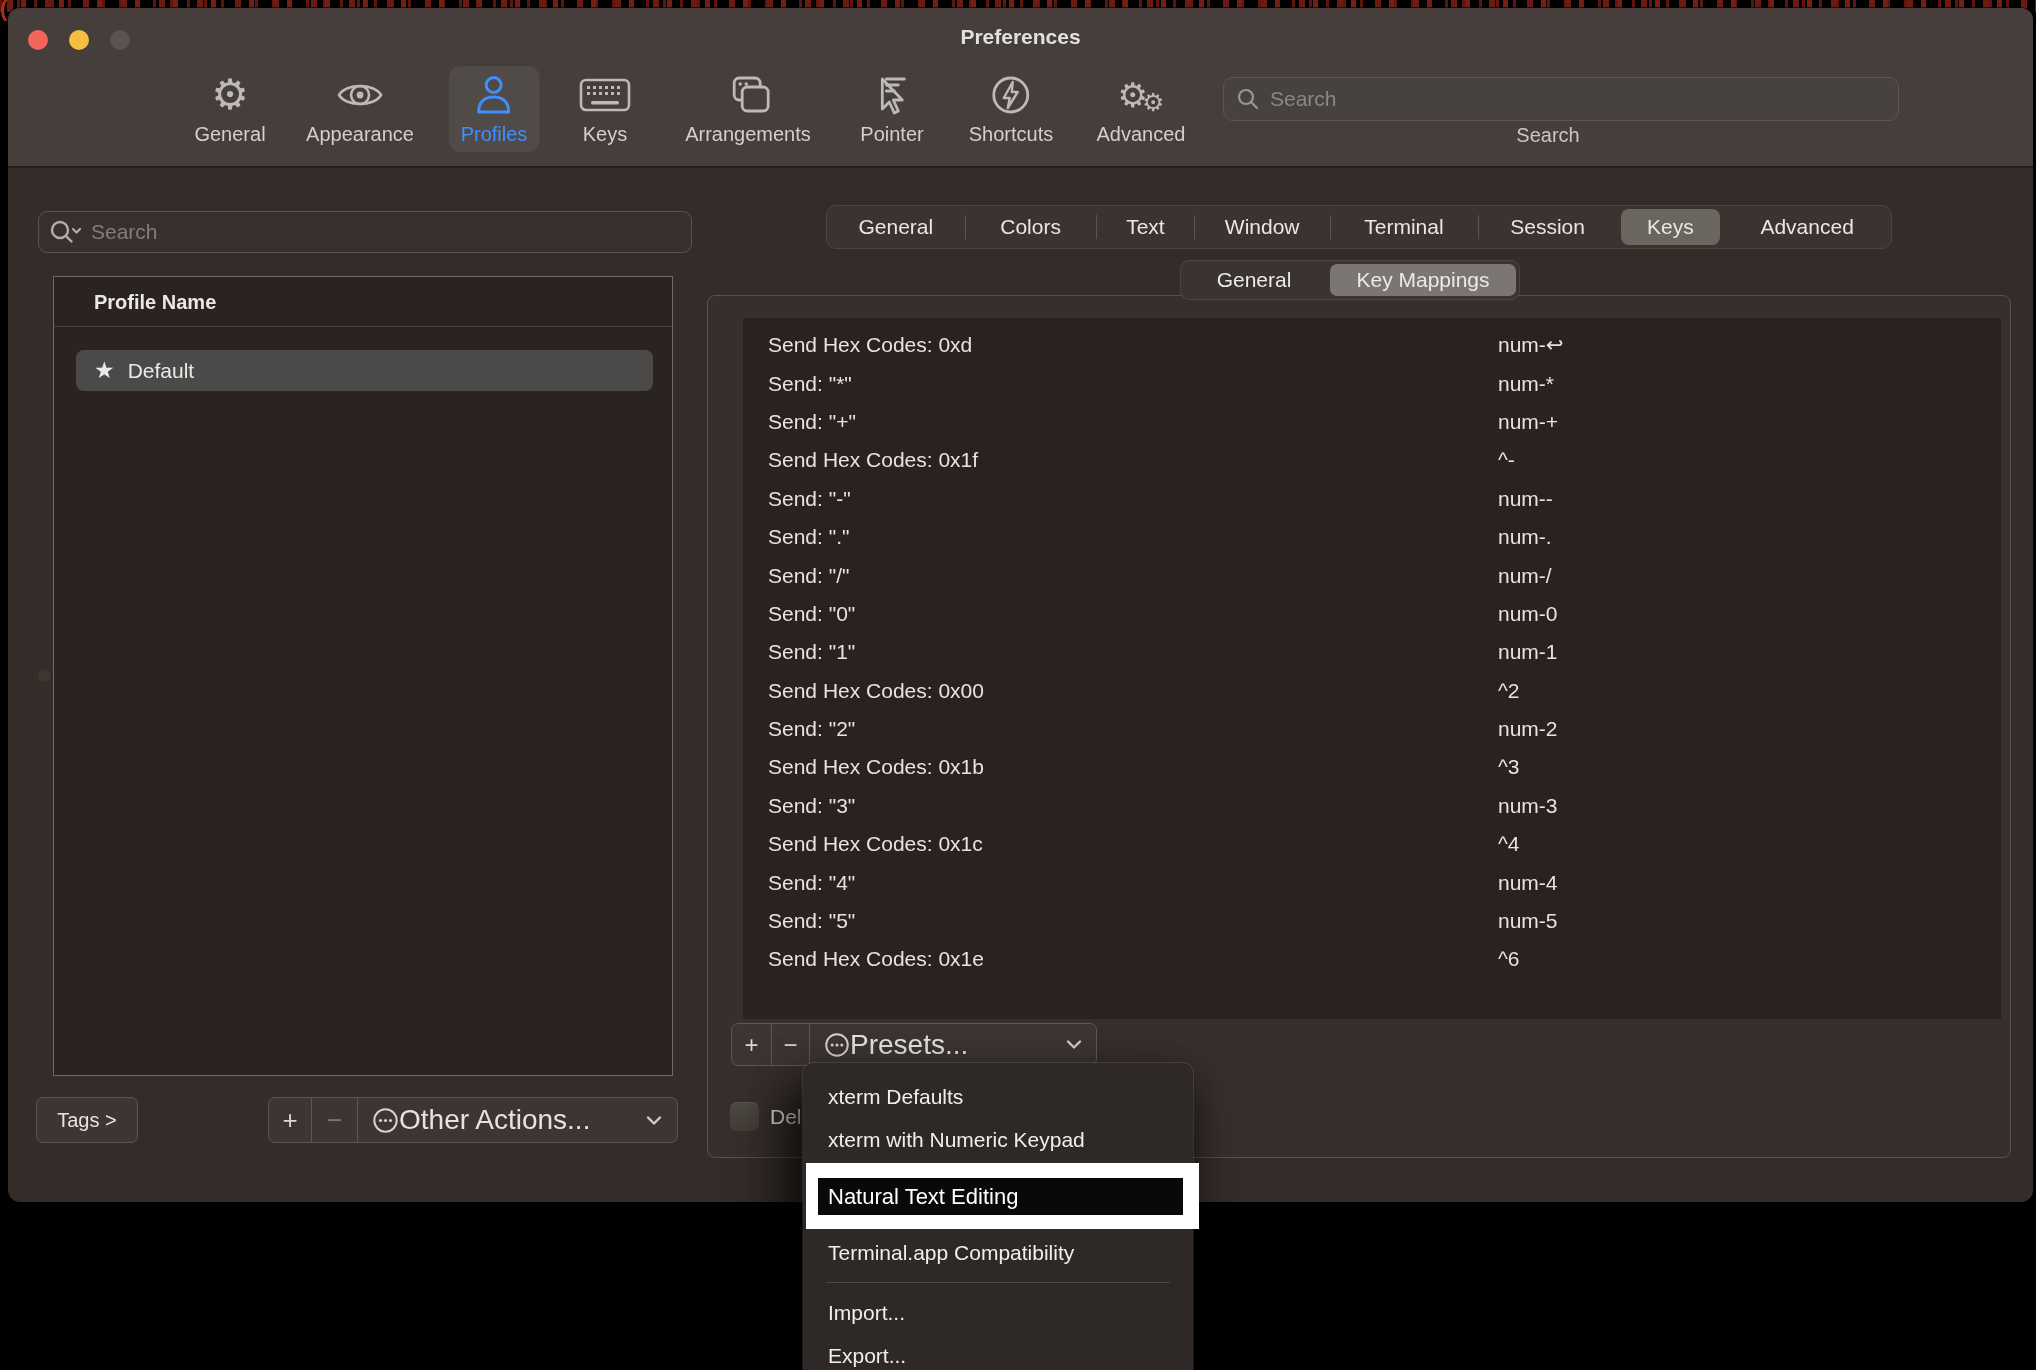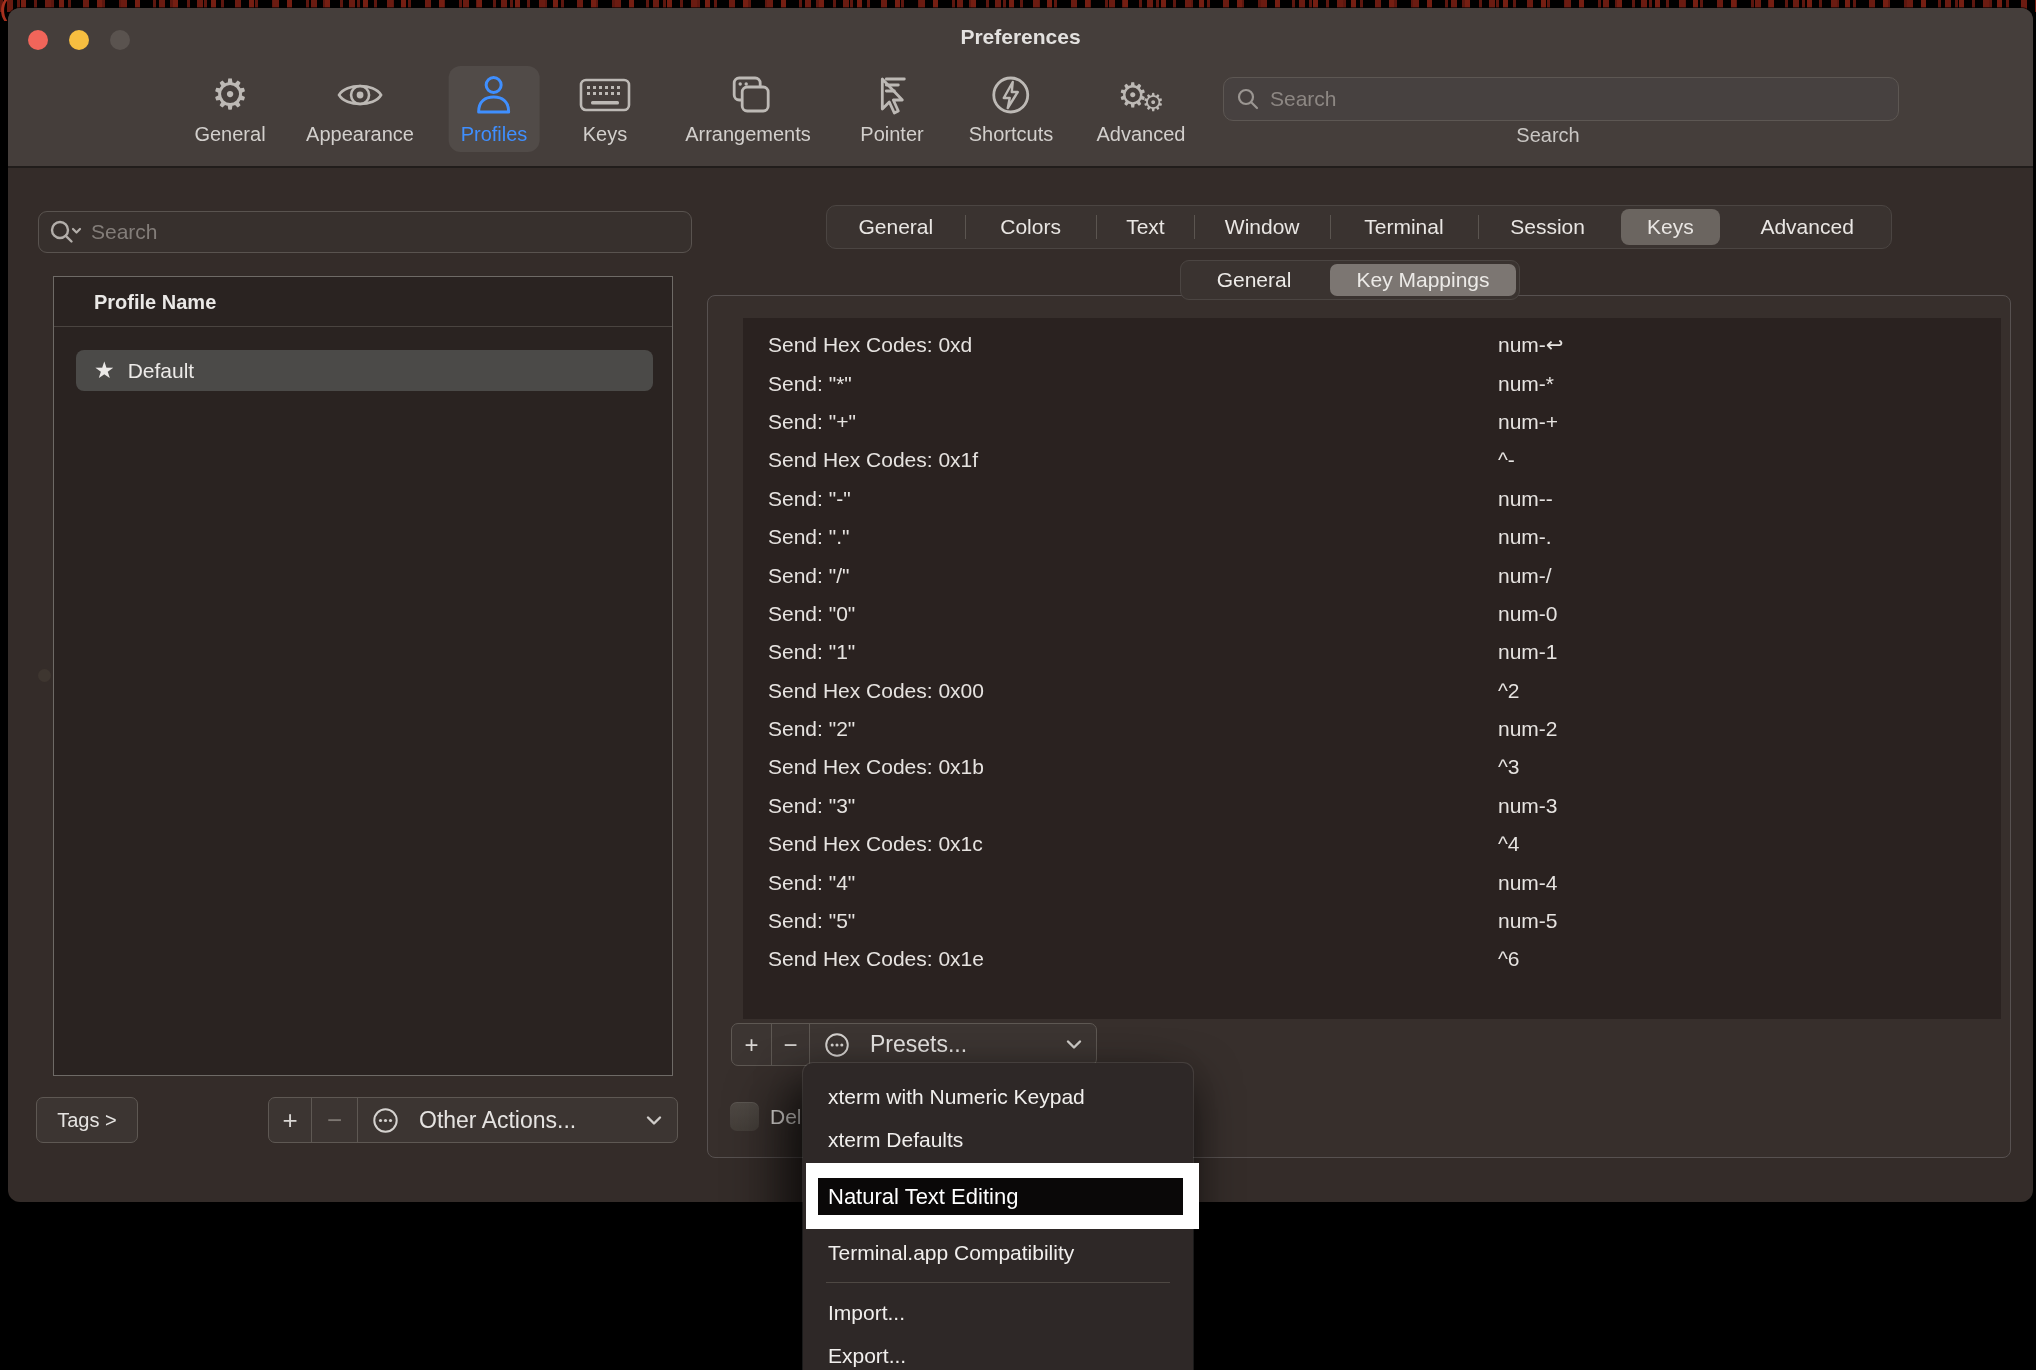--- a/index.html
+++ b/index.html
@@ -58,21 +58,21 @@
 
   .btn{background:#3c3532;border:1px solid #5e5853;color:#e5e3e1;box-sizing:border-box;
        display:flex;align-items:center;justify-content:center;}
   .tags-btn{position:absolute;left:28px;top:1089px;width:102px;height:46px;border-radius:7px;font-size:20px;}
   .seg-group{position:absolute;display:flex;height:46px;border:1px solid #5e5853;border-radius:7px;
              background:#3c3532;box-sizing:border-box;}
   .seg{display:flex;align-items:center;justify-content:center;border-right:1px solid #5e5853;box-sizing:border-box;}
   .seg:last-child{border-right:none;}
   .seg.sym{font-size:26px;color:#d9d6d3;}
   .seg.dim{color:#7d7772;}
-  .seg.action{gap:20px;font-size:23px;color:#e5e3e1;padding:0 14px;}
+  .seg.action{gap:0;font-size:28px;color:#e5e3e1;padding:0 14px;}
   .seg .chev{margin-left:auto;color:#cfccc9;}
   .sb-actions{left:260px;top:1089px;width:410px;}
   .sb-actions .seg.sym{width:43px;}
   .sb-actions .seg.action{width:318px;}
 
   
   .tabbar{position:absolute;left:818px;top:197px;width:1066px;height:44px;border-radius:10px;
           background:#3a3330;border:1px solid #4b4542;box-sizing:border-box;display:flex;align-items:stretch;}
   .tab{position:relative;display:flex;align-items:center;justify-content:center;font-size:21px;color:#e9e6e3;}
   .tab:not(:first-child)::before{content:'';position:absolute;left:0;top:9px;bottom:9px;width:1px;background:#5b5550;}
@@ -413,22 +413,22 @@
         </span>
       </div>
     </div>
 
     <div class="del-check"></div>
     <div class="del-label">Del</div>
 
   </div>
 
   <div class="menu" id="presets-menu">
+      <div class="mi">xterm Defaults</div>
       <div class="mi">xterm with Numeric Keypad</div>
-      <div class="mi">xterm Defaults</div>
       <div class="hl-band">
         <div class="hl-inner">
           <span>Natural Text Editing</span>
         </div>
       </div>
       <div class="mi">Terminal.app Compatibility</div>
       <div class="mi-sep"></div>
       <div class="mi">Import...</div>
       <div class="mi">Export...</div>
     </div>

